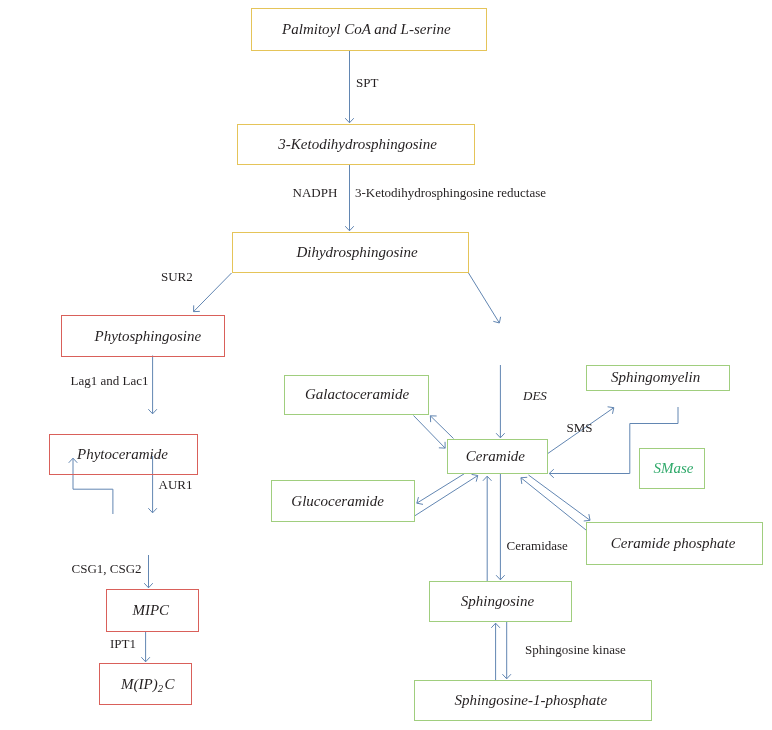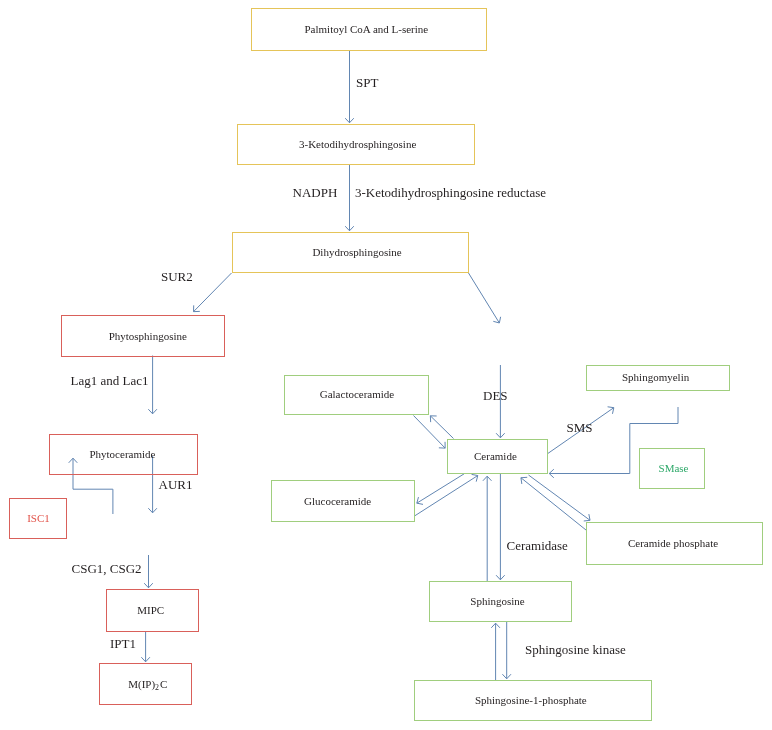--- a/index.html
+++ b/index.html
@@ -2,21 +2,21 @@
 <html><head>
 <meta charset="utf-8">
 <style>
   html,body{margin:0;padding:0;background:#ffffff;}
   body{width:772px;height:730px;overflow:hidden;
        font-family:"Liberation Serif", serif;color:#231f20;}
   #diagram{position:relative;width:772px;height:730px;}
   svg#layer{position:absolute;left:0;top:0;width:772px;height:730px;}
   .node{position:absolute;box-sizing:border-box;background:transparent;
         display:flex;align-items:center;justify-content:center;
-        font-size:11px;line-height:1;white-space:nowrap;}
+        font-size:15px;line-height:1;white-space:nowrap;font-style:italic;}
   .edge-label{position:absolute;font-size:13px;line-height:1;white-space:nowrap;color:#231f20;}
   sub{font-size:0.72em;line-height:0;vertical-align:-0.26em;}
 </style>
 </head>
 <body>
 
 <div id="diagram">
   <svg id="layer" viewBox="0 0 772 730">
     <g class="edge">
         <polyline points="349.5,51 349.5,122.8" fill="none" stroke="#6286b2" stroke-width="1"></polyline>
@@ -115,23 +115,20 @@
     </div>
   <div class="node" style="left: 231.5px; top: 232px; width: 237px; height: 41px; border: 1px solid rgb(229, 196, 89);">
       <span style="transform: translateX(7px);">Dihydrosphingosine</span>
     </div>
   <div class="node" style="left: 60.6px; top: 314.9px; width: 164px; height: 42.5px; border: 1px solid rgb(217, 96, 90);">
       <span style="transform: translateX(5.2px);">Phytosphingosine</span>
     </div>
   <div class="node" style="left: 48.5px; top: 434px; width: 149.5px; height: 40.9px; border: 1px solid rgb(217, 96, 90);">
       <span style="transform: translateX(-0.8px);">Phytoceramide</span>
     </div>
-  <div class="node" style="left: 8.5px; top: 498.3px; width: 58.3px; height: 41px; border: 1px solid rgb(217, 96, 90); color: rgb(226, 83, 74);">
-      <span style="transform: translateX(0.8px);">ISC1</span>
-    </div>
   <div class="node" style="left: 106.3px; top: 589px; width: 92.3px; height: 42.5px; border: 1px solid rgb(217, 96, 90);">
       <span style="transform: translateX(-1.7px);">MIPC</span>
     </div>
   <div class="node" style="left: 99.3px; top: 663.2px; width: 92.5px; height: 42.3px; border: 1px solid rgb(217, 96, 90);">
       <span style="transform: translateX(2.2px);">M(IP)<sub>2</sub> C</span>
     </div>
   <div class="node" style="left: 283.5px; top: 374.8px; width: 145px; height: 40.3px; border: 1px solid rgb(160, 206, 126);">
       <span style="transform: translateX(1px);">Galactoceramide</span>
     </div>
   <div class="node" style="left: 585.6px; top: 364.8px; width: 144px; height: 26px; border: 1px solid rgb(160, 206, 126); text-align: right;">
@@ -156,17 +153,17 @@
       <span style="transform: translateX(-2.6px);">Sphingosine-1-phosphate</span>
     </div>
   <div class="edge-label" style="left: 356px; top: 75.9px;">SPT</div>
   <div class="edge-label" style="left: 292.5px; top: 186.3px;">NADPH</div>
   <div class="edge-label" style="left: 355px; top: 186.3px;">3-Ketodihydrosphingosine reductase</div>
   <div class="edge-label" style="left: 161px; top: 269.7px;">SUR2</div>
   <div class="edge-label" style="left: 70.5px; top: 374px;">Lag1 and Lac1</div>
   <div class="edge-label" style="left: 158.5px; top: 477.6px;">AUR1</div>
   <div class="edge-label" style="left: 71.5px; top: 562px;">CSG1, CSG2</div>
   <div class="edge-label" style="left: 110px; top: 637.1px;">IPT1</div>
-  <div class="edge-label" style="left: 483px; top: 389px;">DES</div>
+  <div class="edge-label" style="left: 523px; top: 389px; font-style: italic;">DES</div>
   <div class="edge-label" style="left: 566.5px; top: 420.7px;">SMS</div>
   <div class="edge-label" style="left: 506.5px; top: 538.8px;">Ceramidase</div>
   <div class="edge-label" style="left: 525px; top: 642.7px;">Sphingosine kinase</div>
 </div>
 
 </body></html>

